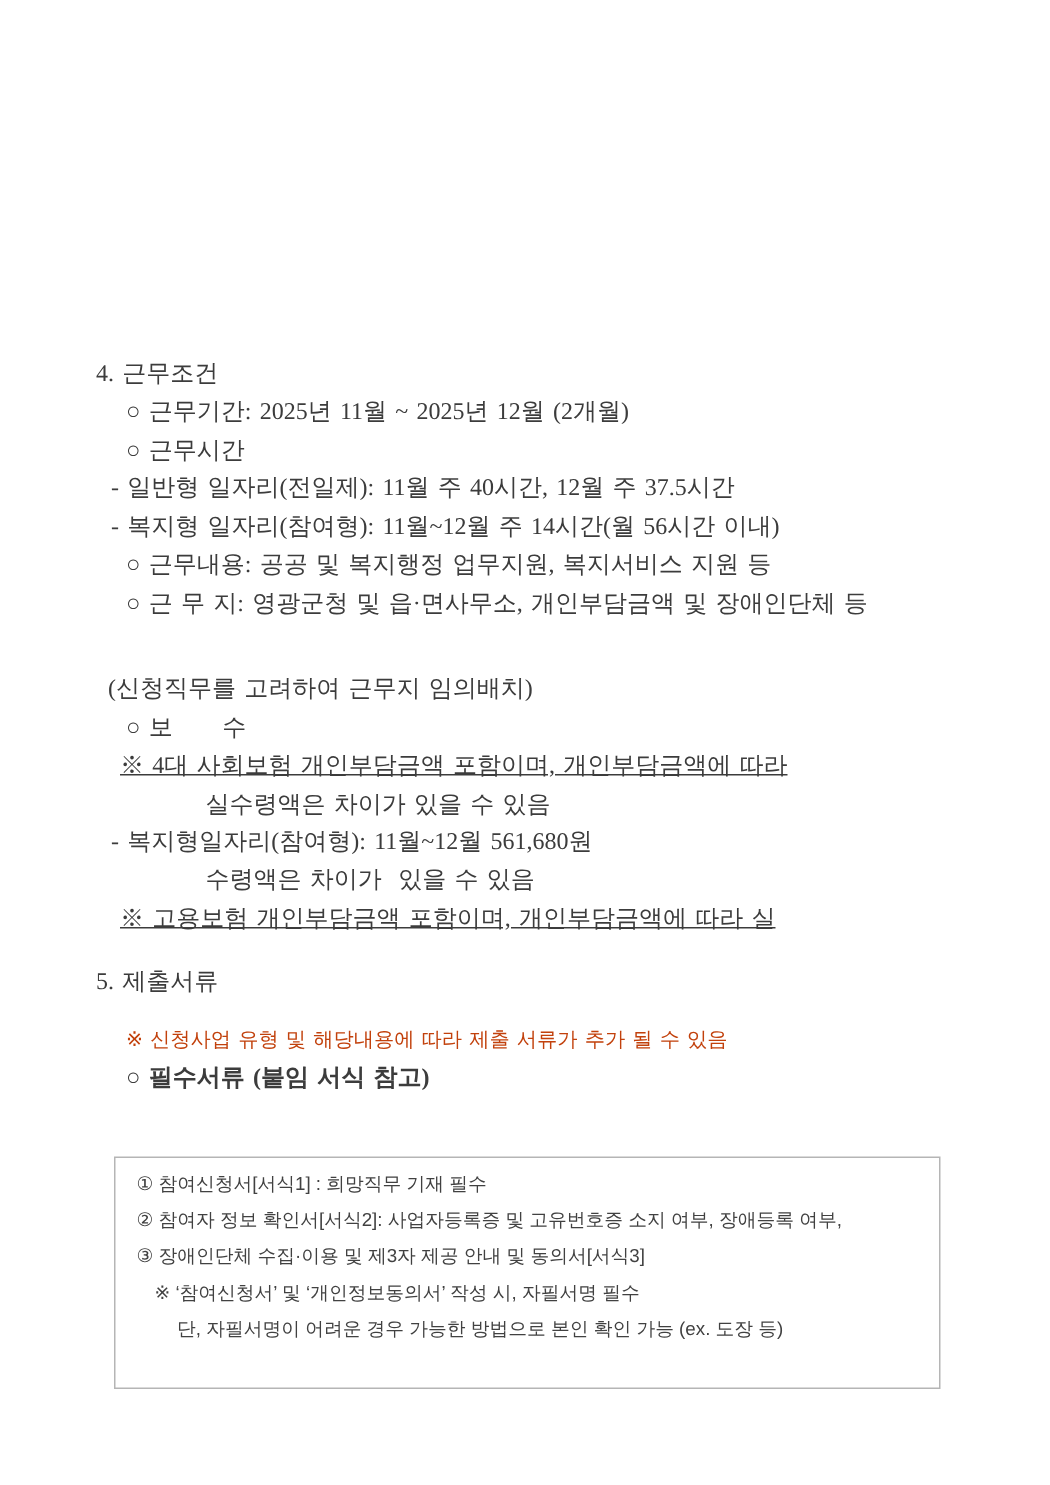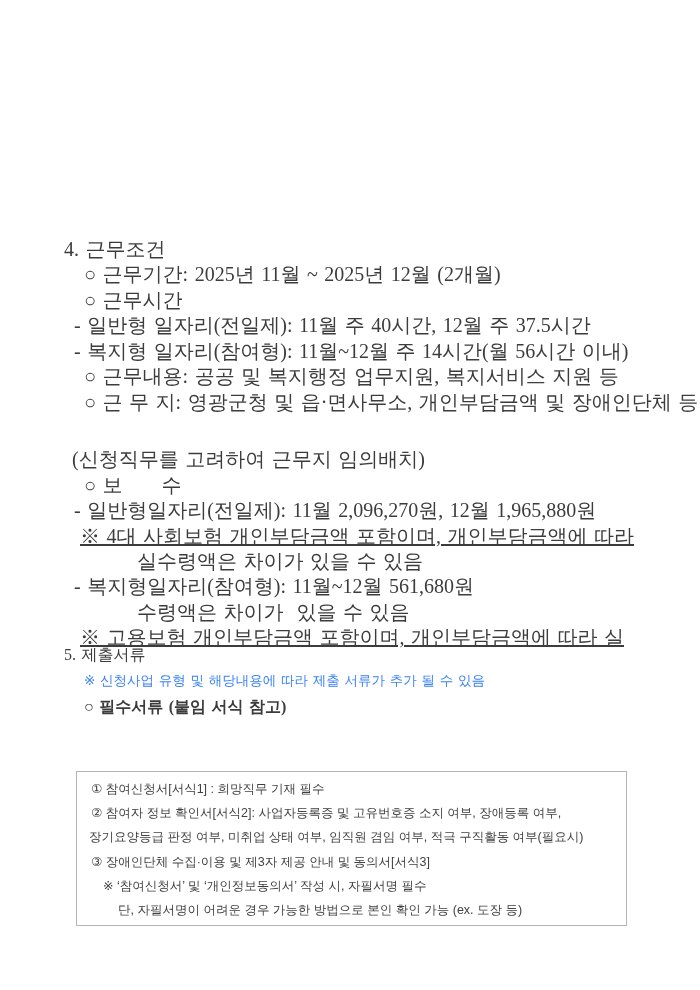--- a/index.html
+++ b/index.html
@@ -30,21 +30,21 @@
   }
   .topbox .b0 { padding-left: 8px; }
   .topbox .b1 { padding-left: 16px; }
   .topbox .b2 { padding-left: 28px; }
 
   
   .sec4 {
     position: absolute;
     left: 0; top: 237px;
     width: 700px;
-    font-size: 20px;
+    font-size: 16px;
     line-height: 25.45px;
     word-spacing: 1.5px;
     color: #3c3c3c;
   }
   .sec5 {
     position: absolute;
     left: 0; top: 642px;
     width: 700px;
     font-size: 16px;
     line-height: 26px;
@@ -53,21 +53,22 @@
   .h   { padding-left: 64px; }
   .l1  { padding-left: 84px; }
   .l2  { padding-left: 74px; }
   .l3  { padding-left: 80px; text-decoration: underline; }
   .l3c { padding-left: 137px; }
   .lp  { padding-left: 72px; margin-top: 32px; }
   .note {
     font-family: "Liberation Sans", "DejaVu Sans", sans-serif;
     font-size: 13.5px;
     word-spacing: 1px;
-    color: #3b82f6;
+    color: #c2410c;
+    margin-top: 12px;
   }
   .bold { font-weight: bold; }
 
   
   .botbox {
     position: absolute;
     left: 76px; top: 771px;
     width: 551px; height: 155px;
     box-sizing: border-box;
     border: 1px solid #b5b5b5;
@@ -91,36 +92,34 @@
   <div class="sec4">
     <div class="line h">4. 근무조건</div>
     <div class="line l1">○ 근무기간: 2025년 11월 ~ 2025년 12월 (2개월)</div>
     <div class="line l1">○ 근무시간</div>
     <div class="line l2">- 일반형 일자리(전일제): 11월 주 40시간, 12월 주 37.5시간</div>
     <div class="line l2">- 복지형 일자리(참여형): 11월~12월 주 14시간(월 56시간 이내)</div>
     <div class="line l1">○ 근무내용: 공공 및 복지행정 업무지원, 복지서비스 지원 등</div>
     <div class="line l1">○ 근 무 지: 영광군청 및 읍·면사무소, 개인부담금액 및 장애인단체 등</div>
     <div class="line lp">(신청직무를 고려하여 근무지 임의배치)</div>
     <div class="line l1">○ 보      수</div>
-    <div class="line l2">- 일반형일자리(전일제): 11월 2,096,270원, 12월 1,965,880원</div>
     <div class="line l3">※ 4대 사회보험 개인부담금액 포함이며, 개인부담금액에 따라</div>
     <div class="line l3c">실수령액은 차이가 있을 수 있음</div>
     <div class="line l2">- 복지형일자리(참여형): 11월~12월 561,680원</div>
     <div class="line l3c">수령액은 차이가  있을 수 있음</div>
     <div class="line l3">※ 고용보험 개인부담금액 포함이며, 개인부담금액에 따라 실</div>
   </div>
 
   <div class="sec5">
     <div class="line h">5. 제출서류</div>
     <div class="line l1 note">※ 신청사업 유형 및 해당내용에 따라 제출 서류가 추가 될 수 있음</div>
     <div class="line l1 bold">○ 필수서류 (붙임 서식 참고)</div>
   </div>
 
   <div class="botbox">
     <div class="line c0">① 참여신청서[서식1] : 희망직무 기재 필수</div>
     <div class="line c0">② 참여자 정보 확인서[서식2]: 사업자등록증 및 고유번호증 소지 여부, 장애등록 여부,</div>
-    <div class="line cw">장기요양등급 판정 여부, 미취업 상태 여부, 임직원 겸임 여부, 적극 구직활동 여부(필요시)</div>
     <div class="line c0">③ 장애인단체 수집·이용 및 제3자 제공 안내 및 동의서[서식3]</div>
     <div class="line cx">※ ‘참여신청서’ 및 ‘개인정보동의서’ 작성 시, 자필서명 필수</div>
     <div class="line cy">단, 자필서명이 어려운 경우 가능한 방법으로 본인 확인 가능 (ex. 도장 등)</div>
   </div>
 
 </div>
 
 </body></html>

